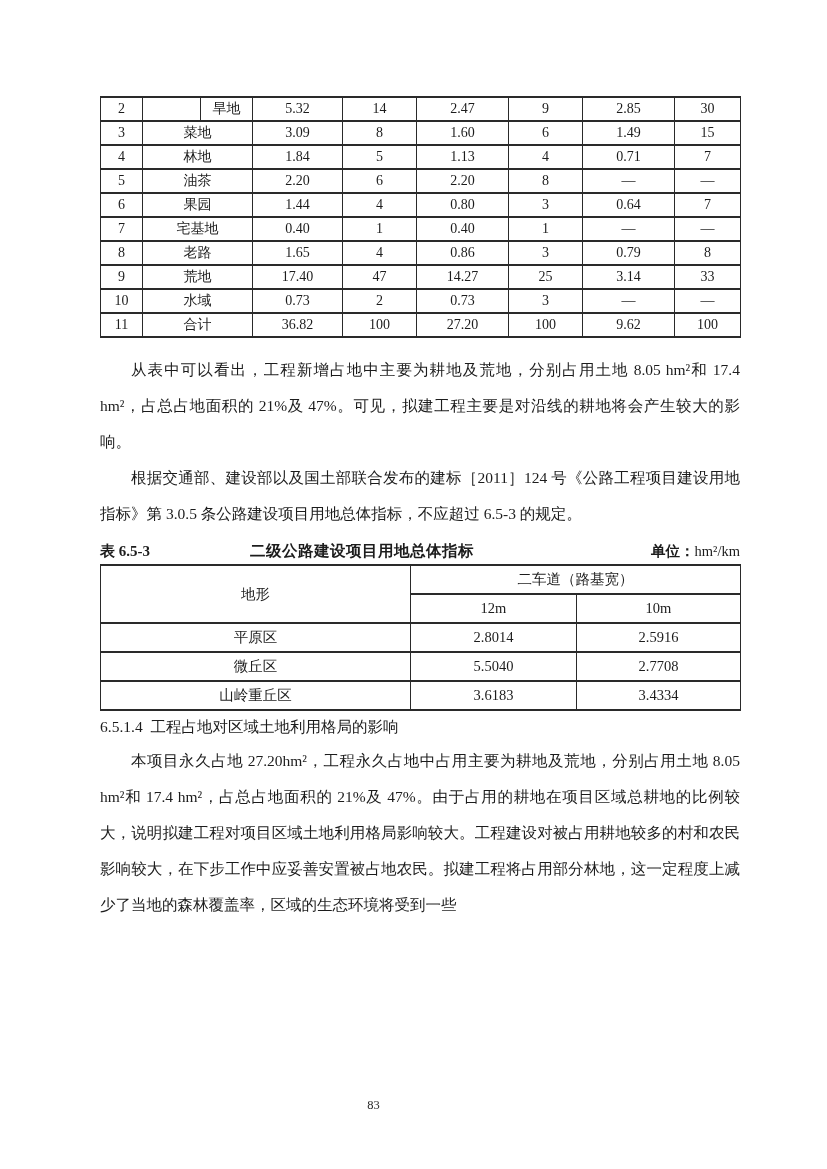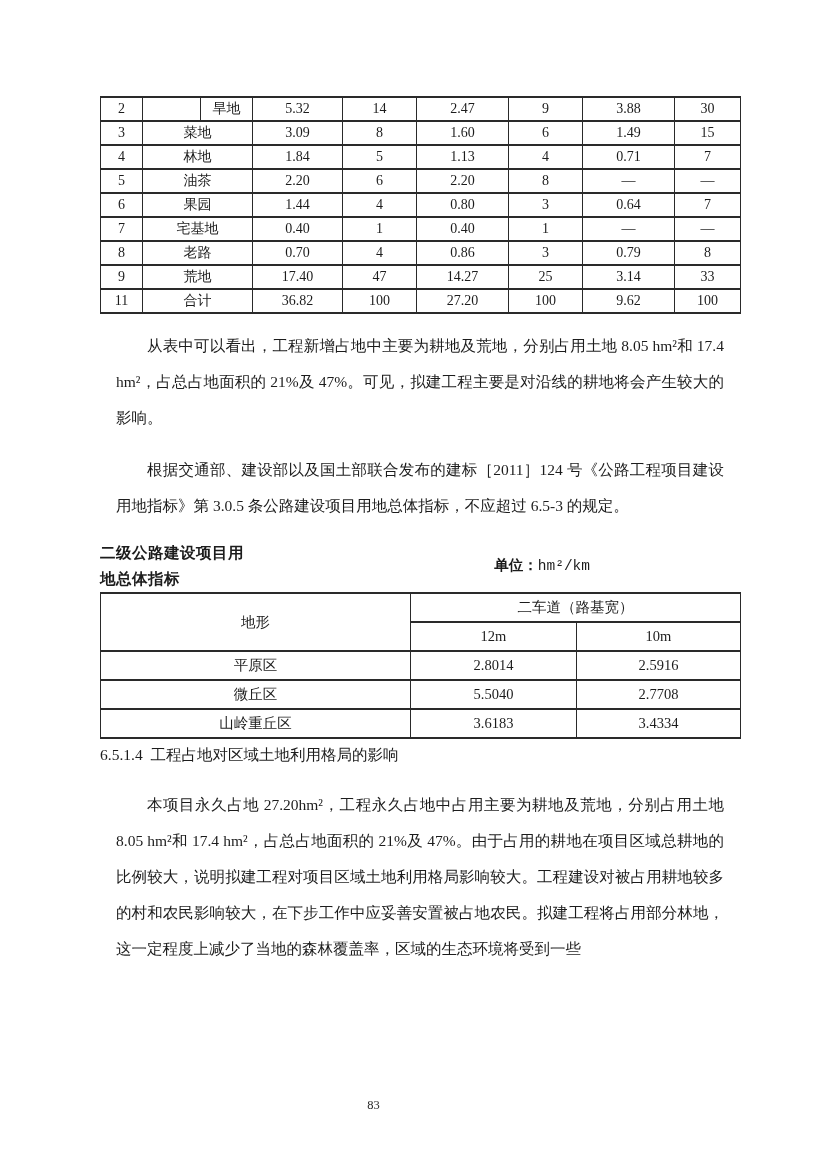--- a/index.html
+++ b/index.html
@@ -27,21 +27,21 @@
     vertical-align: middle;
     font-weight: normal;
     padding: 0;
     overflow: hidden;
     white-space: nowrap;
   }
   .t1 td { height: 22px; font-size: 14px; }
   .t2 td, .t2 th { height: 27px; font-size: 14.5px; }
   
   .body-para {
-    margin: 16px;
+    margin: 0;
     font-size: 15.5px;
     line-height: 36px;
     text-align: justify;
     text-indent: 2em;
   }
   .mt { margin-top: 14px; }
   .sec {
     margin: 0;
     font-size: 15.5px;
     font-weight: normal;
@@ -51,21 +51,21 @@
   .caption {
     margin-top: 6px;
     display: grid;
     grid-template-columns: 150px 1fr 150px;
     align-items: center;
     line-height: 26px;
     font-size: 15px;
   }
   .cap-num { font-weight: bold; text-align: left; }
   .cap-title { font-weight: bold; text-align: left; font-size: 15.5px; letter-spacing: 0.5px; }
-  .cap-unit { text-align: right; font-size: 14.5px; font-family: Liberation Mono, monospace; }
+  .cap-unit { text-align: right; font-size: 14.5px; }
   .cap-unit .u-label { font-weight: bold; }
   .footer {
     position: absolute;
     left: 0; top: 1098px;
     width: 747px;
     text-align: center;
     font-size: 12.5px;
     color: #2a2a2a;
   }
 </style>
@@ -88,21 +88,21 @@
     </colgroup>
     <tbody>
       <tr>
         <td>2</td>
         <td></td>
         <td>旱地</td>
         <td>5.32</td>
         <td>14</td>
         <td>2.47</td>
         <td>9</td>
-        <td>3.88</td>
+        <td>2.85</td>
         <td>30</td>
       </tr>
       <tr>
         <td>3</td>
         <td colspan="2">菜地</td>
         <td>3.09</td>
         <td>8</td>
         <td>1.60</td>
         <td>6</td>
         <td>1.49</td>
@@ -144,56 +144,67 @@
         <td>0.40</td>
         <td>1</td>
         <td>0.40</td>
         <td>1</td>
         <td>—</td>
         <td>—</td>
       </tr>
       <tr>
         <td>8</td>
         <td colspan="2">老路</td>
-        <td>0.70</td>
+        <td>1.65</td>
         <td>4</td>
         <td>0.86</td>
         <td>3</td>
         <td>0.79</td>
         <td>8</td>
       </tr>
       <tr>
         <td>9</td>
         <td colspan="2">荒地</td>
         <td>17.40</td>
         <td>47</td>
         <td>14.27</td>
         <td>25</td>
         <td>3.14</td>
         <td>33</td>
       </tr>
       <tr>
+        <td>10</td>
+        <td colspan="2">水域</td>
+        <td>0.73</td>
+        <td>2</td>
+        <td>0.73</td>
+        <td>3</td>
+        <td>—</td>
+        <td>—</td>
+      </tr>
+      <tr>
         <td>11</td>
         <td colspan="2">合计</td>
         <td>36.82</td>
         <td>100</td>
         <td>27.20</td>
         <td>100</td>
         <td>9.62</td>
         <td>100</td>
       </tr>
     </tbody>
   </table>
 
   <p class="body-para mt">从表中可以看出，工程新增占地中主要为耕地及荒地，分别占用土地 8.05 hm²和 17.4 hm²，占总占地面积的 21%及 47%。可见，拟建工程主要是对沿线的耕地将会产生较大的影响。</p>
 
 
   <p class="body-para">根据交通部、建设部以及国土部联合发布的建标［2011］124 号《公路工程项目建设用地指标》第 3.0.5 条公路建设项目用地总体指标，不应超过 6.5-3 的规定。</p>
 
   <div class="caption">
+    <span class="cap-num">表 6.5-3</span>
     <span class="cap-title">二级公路建设项目用地总体指标</span>
     <span class="cap-unit"><span class="u-label">单位：</span><span>hm²/km</span></span>
   </div>
 
   <table class="t2">
     <colgroup>
       <col style="width:310px">
         <col style="width:166px">
         <col style="width:164px">
     </colgroup>

